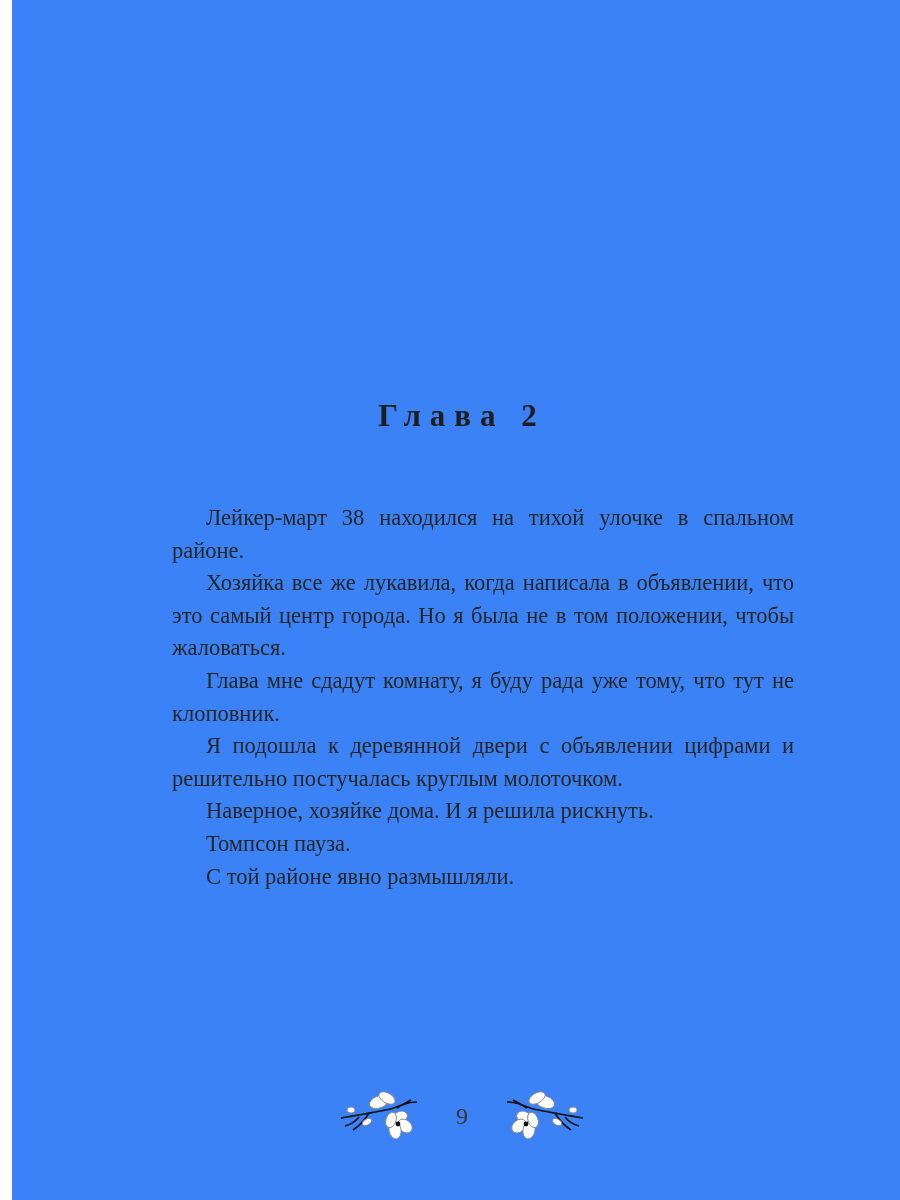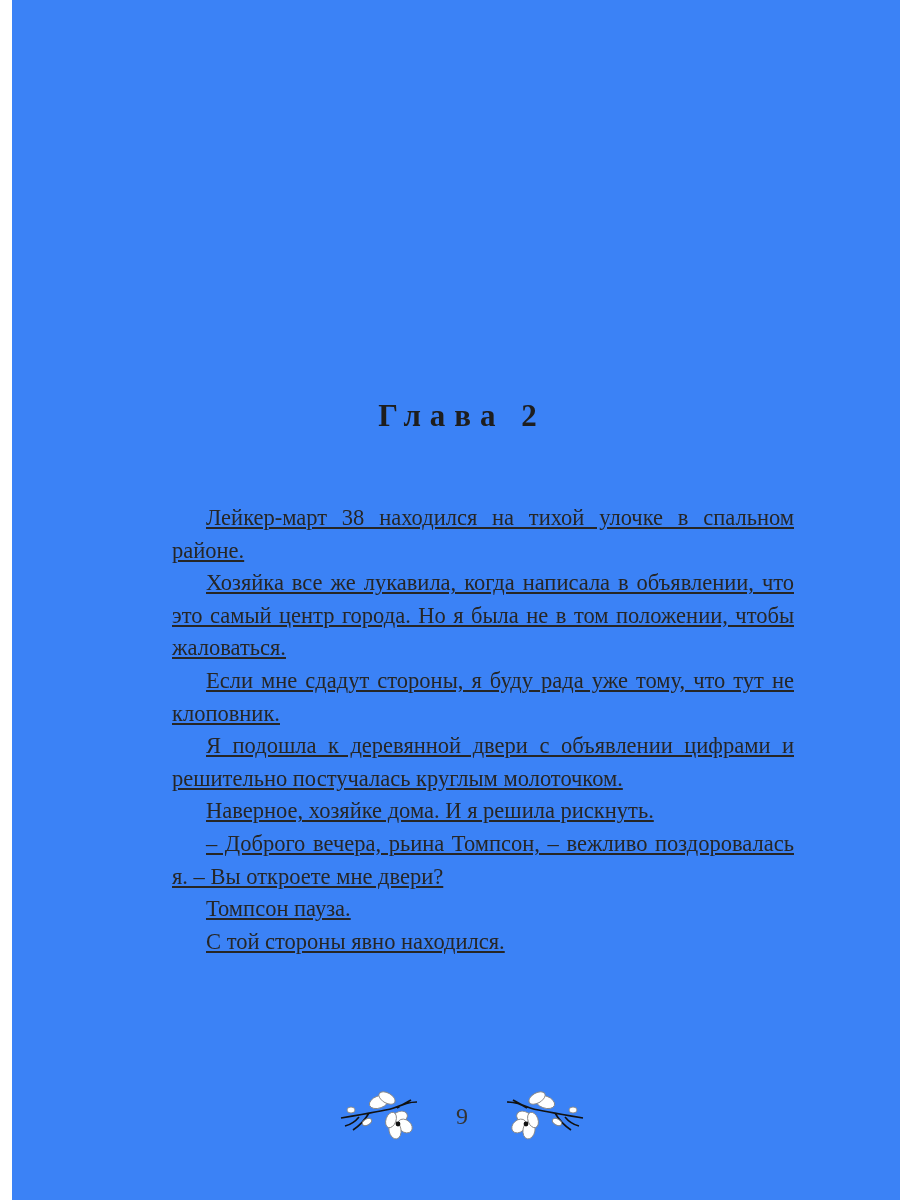--- a/index.html
+++ b/index.html
@@ -41,21 +41,20 @@
       font-size: 22.5px;
       line-height: 32.6px;
       color: #262626;
     }
     .para {
       margin: 0;
       text-indent: 34px;
       text-align: justify;
       text-align-last: left;
       hyphens: manual;
-      text-decoration: underline;
     }
     .footer {
       position: absolute;
       top: 1086px;
       left: 0;
       width: 900px;
       height: 60px;
       display: flex;
       justify-content: center;
       align-items: center;
@@ -74,26 +73,25 @@
 </head>
 <body>
 
 <div class="page">
 
   <div class="chapter-title">Глава 2</div>
 
   <div class="body-text">
     <p class="para">Лейкер-март 38 находился на тихой улочке в спальном районе.</p>
     <p class="para">Хозяйка все же лукавила, когда написала в объявлении, что это самый центр города. Но я была не в том положении, чтобы жаловаться.</p>
-    <p class="para">Если мне сдадут стороны, я буду рада уже тому, что тут не клоповник.</p>
+    <p class="para">Глава мне сдадут комнату, я буду рада уже тому, что тут не клоповник.</p>
     <p class="para">Я подошла к деревянной двери с объявлении цифрами и решительно постучалась круглым молоточком.</p>
     <p class="para">Наверное, хозяйке дома. И я решила рискнуть.</p>
-    <p class="para">– Доброго вечера, рьина Томпсон, – вежливо поздоро­валась я. – Вы откроете мне двери?</p>
     <p class="para">Томпсон пауза.</p>
-    <p class="para">С той стороны явно находился.</p>
+    <p class="para">С той районе явно размышляли.</p>
   </div>
 
   <div class="footer">
     <span class="ornament left">
       <svg width="84" height="56" viewBox="0 0 84 56">
         <path d="M2 30 C14 28 26 26 36 24 C48 22 60 20 72 12 M30 25 C26 32 20 38 14 42 M20 29 C16 34 10 37 6 38 M58 20 C64 16 70 14 78 14" stroke="#111" stroke-width="1.6" fill="none"></path>
         <g fill="#fff" stroke="#888" stroke-width="0.9">
           <ellipse cx="40" cy="14" rx="10" ry="6" transform="rotate(-20 40 14)"></ellipse>
           <ellipse cx="48" cy="10" rx="9" ry="5" transform="rotate(30 48 10)"></ellipse>
           <ellipse cx="60" cy="30" rx="9" ry="6" transform="rotate(-30 60 30)"></ellipse>

